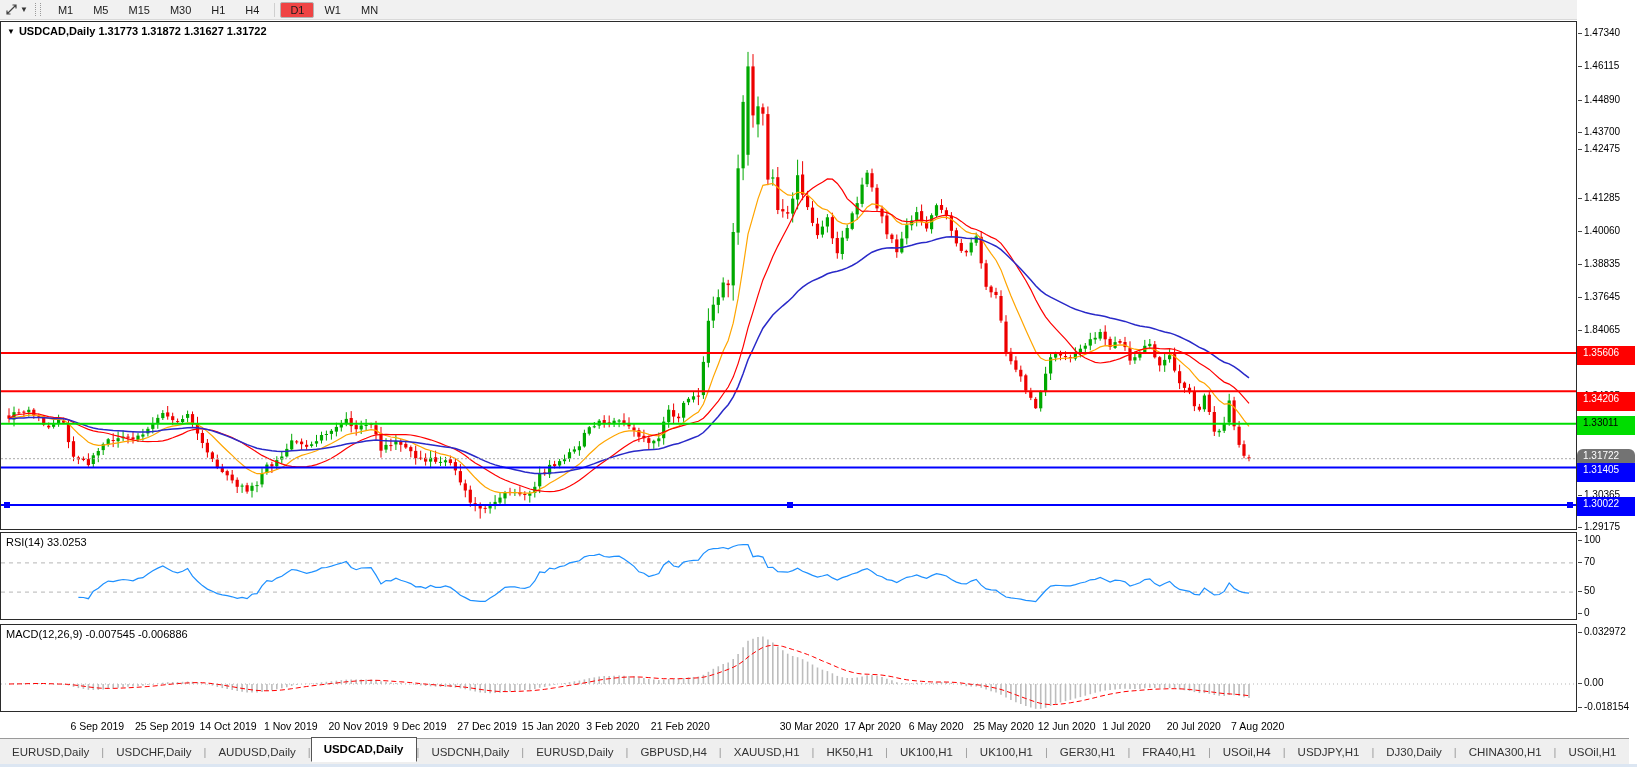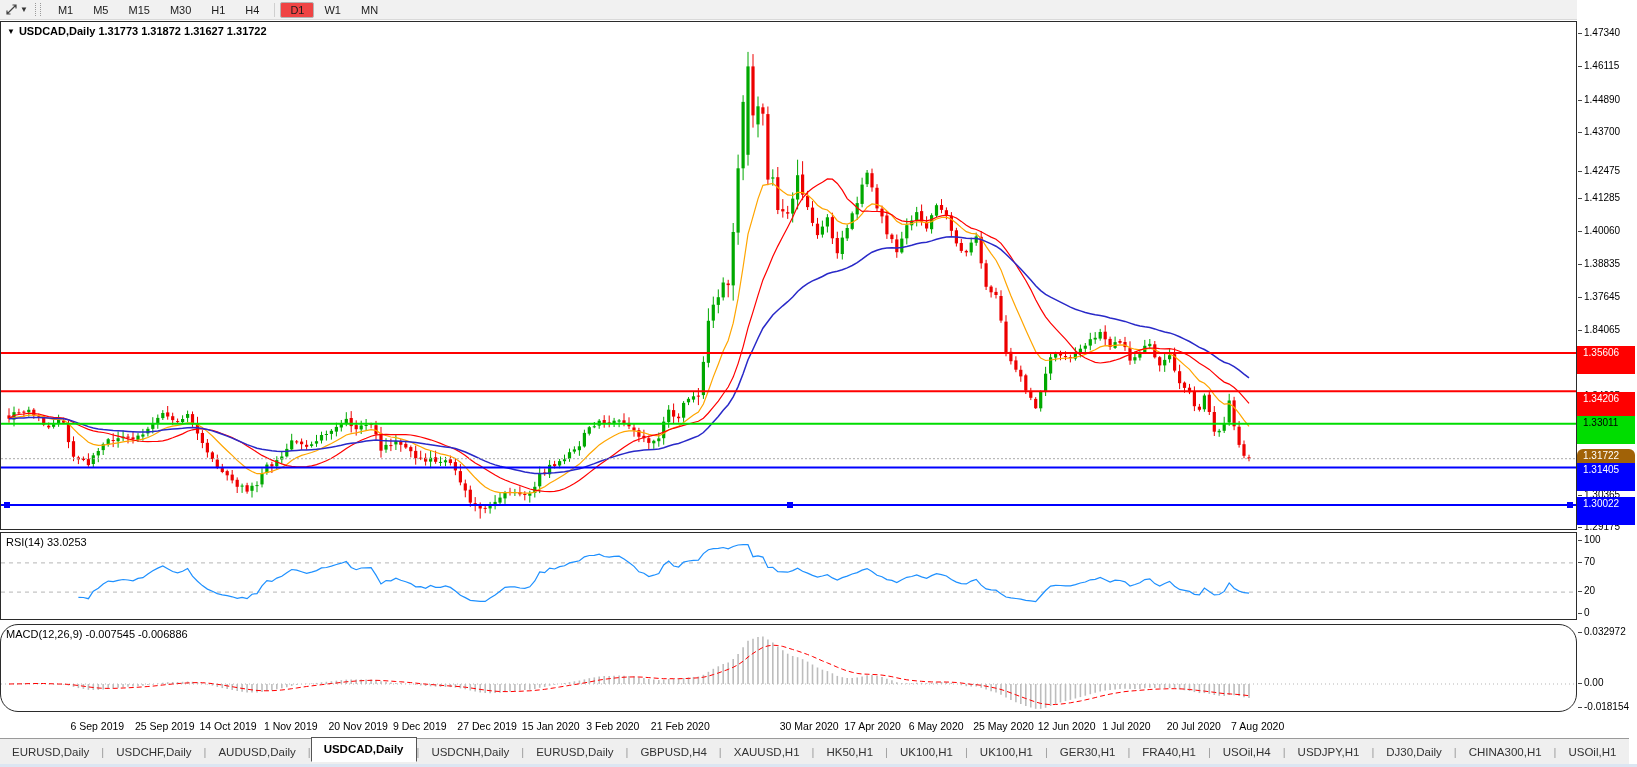--- a/index.html
+++ b/index.html
@@ -13,31 +13,31 @@
   .caret{font-size:8px;color:#333;margin:0 4px 0 1px;}
   .grip{width:4px;height:13px;border-left:1px dotted #9a9a9a;border-right:1px dotted #9a9a9a;margin:0 7px 0 3px;}
   .sep-v{width:1px;height:14px;background:#cfcfcf;margin:0 5px;}
   .tf{font-size:11px;color:#1c1c1c;padding:1px 9px;border:1px solid transparent;border-radius:2px;}
   .tf.active{background:#ef4444;border-color:#b3b3b3;}
 
   
   .panel{position:absolute;left:0;width:1577px;background:#fff;border:1px solid #2b2b2b;box-sizing:border-box;}
   .panel-main{top:21px;height:509px;}
   .panel-rsi{top:532px;height:88px;}
-  .panel-macd{top:624px;height:88px;border-radius:18px;}
+  .panel-macd{top:624px;height:88px;}
   .panel svg{position:absolute;left:0;top:0;}
   .chart-title{position:absolute;top:3px;left:6px;font-size:11px;font-weight:bold;color:#000;display:flex;align-items:center;gap:4px;}
   .chart-title .sym-caret{font-size:8px;}
   .ind-label{position:absolute;top:3px;left:5px;font-size:11px;color:#000;}
 
   
   .axis-col{position:absolute;top:0;left:1577px;width:60px;height:767px;font-size:10px;color:#000;background:#fff;}
   .tick{position:absolute;left:7px;white-space:nowrap;}
   .tick:before{content:"";position:absolute;left:-6px;top:6px;width:4px;height:1px;background:#444;}
-  .badge{position:absolute;left:0;width:58px;height:28px;line-height:13px;padding-left:6px;
+  .badge{position:absolute;left:0;width:58px;height:19px;line-height:13px;padding-left:6px;
     font-size:10px;box-sizing:border-box;white-space:nowrap;}
 
   
   .date-axis{position:absolute;top:712px;left:0;width:1577px;height:26px;background:#fff;}
   .date-label{position:absolute;top:8px;font-size:10.5px;color:#000;white-space:nowrap;}
 
   
   .tab-bar{position:absolute;top:738px;left:0;right:8px;height:26px;background:#efefef;
     border-top:1px solid #9a9a9a;display:flex;align-items:center;font-size:11.5px;color:#333;}
   .tab{padding:4px 12px;white-space:nowrap;}
@@ -863,42 +863,42 @@
         <polyline fill="none" points="8,59.0 13,58.9 17.9,58.9 22.9,58.8 27.8,58.6 32.8,58.5 37.8,58.5 42.7,58.5 47.7,58.7 52.6,58.8 57.6,59.0 62.6,59.1 67.5,59.4 72.5,59.9 77.4,60.5 82.4,61.2 87.4,61.9 92.3,62.5 97.3,63.0 102.2,63.3 107.2,63.4 112.2,63.4 117.1,63.2 122.1,63.0 127,62.8 132,62.5 137,62.2 141.9,61.9 146.9,61.5 151.8,61.1 156.8,60.6 161.8,60.0 166.7,59.5 171.7,59.0 176.6,58.6 181.6,58.2 186.6,57.9 191.5,57.7 196.5,57.6 201.4,57.7 206.4,58.1 211.4,58.6 216.3,59.3 221.3,60.0 226.2,60.9 231.2,61.7 236.2,62.6 241.1,63.4 246.1,64.2 251,64.9 256,65.4 261,65.7 265.9,65.8 270.9,65.7 275.8,65.4 280.8,65.0 285.8,64.4 290.7,63.7 295.7,63.0 300.6,62.2 305.6,61.5 310.6,60.9 315.5,60.3 320.5,59.7 325.4,59.1 330.4,58.5 335.4,58.0 340.3,57.4 345.3,56.8 350.2,56.4 355.2,56.0 360.2,55.7 365.1,55.5 370.1,55.3 375,55.3 380,55.5 385,55.8 389.9,56.1 394.9,56.5 399.8,56.8 404.8,57.2 409.8,57.6 414.7,58.1 419.7,58.6 424.6,59.1 429.6,59.5 434.6,59.9 439.5,60.3 444.5,60.7 449.4,61.0 454.4,61.3 459.4,61.7 464.3,62.2 469.3,62.9 474.2,63.6 479.2,64.4 484.2,65.1 489.1,65.7 494.1,66.2 499,66.5 504,66.6 509,66.6 513.9,66.4 518.9,66.3 523.8,66.0 528.8,65.8 533.8,65.4 538.7,64.9 543.7,64.3 548.6,63.6 553.6,62.8 558.6,62.0 563.5,61.2 568.5,60.4 573.4,59.6 578.4,58.8 583.4,57.9 588.3,57.0 593.3,56.0 598.2,55.1 603.2,54.3 608.2,53.7 613.1,53.1 618.1,52.6 623,52.2 628,52.0 633,51.9 637.9,52.0 642.9,52.2 647.8,52.6 652.8,53.0 657.8,53.4 662.7,53.7 667.7,53.7 672.6,53.7 677.6,53.7 682.6,53.6 687.5,53.4 692.5,53.1 697.4,52.8 702.4,52.2 707.4,51.1 712.3,49.6 717.3,48.0 722.2,46.2 727.2,44.4 732.2,42.3 737.1,39.7 742.1,36.2 747,32.1 752,28.4 757,25.2 761.9,22.4 766.9,20.9 771.8,20.2 776.8,20.5 781.8,21.4 786.7,22.9 791.7,24.5 796.6,26.0 801.6,27.7 806.6,29.5 811.5,31.5 816.5,33.7 821.4,35.9 826.4,37.9 831.4,40.0 836.3,42.2 841.3,44.2 846.2,45.9 851.2,47.3 856.2,48.4 861.1,49.0 866.1,49.2 871,49.4 876,49.7 881,50.1 885.9,50.8 890.9,51.7 895.8,52.8 900.8,53.9 905.8,54.8 910.7,55.4 915.7,55.9 920.6,56.3 925.6,56.7 930.6,56.9 935.5,57.0 940.5,57.0 945.4,57.0 950.4,57.2 955.4,57.5 960.3,58.0 965.3,58.7 970.2,59.3 975.2,59.7 980.2,60.3 985.1,61.2 990.1,62.2 995,63.2 1000,64.5 1005,66.1 1009.9,67.9 1014.9,69.8 1019.8,71.7 1024.8,73.5 1029.8,75.3 1034.7,77.0 1039.7,78.4 1044.6,79.2 1049.6,79.6 1054.6,79.5 1059.5,79.1 1064.5,78.5 1069.4,77.8 1074.4,76.9 1079.4,76.0 1084.3,74.9 1089.3,73.8 1094.2,72.6 1099.2,71.3 1104.2,70.2 1109.1,69.1 1114.1,68.2 1119,67.4 1124,66.6 1129,66.1 1133.9,65.7 1138.9,65.3 1143.8,64.9 1148.8,64.5 1153.8,64.2 1158.7,64.0 1163.7,63.9 1168.6,63.7 1173.6,63.7 1178.6,63.8 1183.5,64.1 1188.5,64.5 1193.4,65.0 1198.4,65.6 1203.4,66.1 1208.3,66.7 1213.3,67.3 1218.2,68.0 1223.2,68.6 1228.2,68.9 1233.1,69.2 1238.1,69.6 1243,70.1 1248,70.7" stroke="#ff0000" stroke-width="1" stroke-dasharray="5,3"></polyline>
       </svg>
     <div class="ind-label">MACD(12,26,9) -0.007545 -0.006886</div>
   </div>
 
   <div class="axis-col" id="axisCol">
       <div class="tick" style="top: 27px;">1.47340</div>
       <div class="tick" style="top: 60.3139px;">1.46115</div>
       <div class="tick" style="top: 93.6277px;">1.44890</div>
       <div class="tick" style="top: 125.99px;">1.43700</div>
-      <div class="tick" style="top: 165px;">1.42475</div>
+      <div class="tick" style="top: 143px;">1.42475</div>
       <div class="tick" style="top: 191.666px;">1.41285</div>
       <div class="tick" style="top: 224.98px;">1.40060</div>
       <div class="tick" style="top: 258.293px;">1.38835</div>
       <div class="tick" style="top: 290.656px;">1.37645</div>
       <div class="tick" style="top: 323.969px;">1.84065</div>
       <div class="tick" style="top: 356.331px;">1.35230</div>
       <div class="tick" style="top: 389.645px;">1.34005</div>
       <div class="tick" style="top: 422.959px;">1.32780</div>
       <div class="tick" style="top: 488.635px;">1.30365</div>
       <div class="tick" style="top: 520.997px;">1.29175</div>
       <div class="tick" style="top: 534px;">100</div>
       <div class="tick" style="top: 555.9px;">70</div>
-      <div class="tick" style="top: 585.1px;">20</div>
+      <div class="tick" style="top: 585.1px;">50</div>
       <div class="tick" style="top: 607px;">0</div>
       <div class="tick" style="top: 626px;">0.032972</div>
       <div class="tick" style="top: 677px;">0.00</div>
       <div class="tick" style="top: 701px;">-0.018154</div>
       <div class="badge" style="top: 345.606px; background: rgb(255, 0, 0); color: rgb(255, 255, 255);">1.35606</div>
       <div class="badge" style="top: 392px; background: rgb(255, 0, 0); color: rgb(255, 255, 255);">1.34206</div>
       <div class="badge" style="top: 416.177px; background: rgb(0, 221, 0); color: rgb(0, 0, 0);">1.33011</div>
-      <div class="badge" style="top: 449.232px; background: #a16207; color: rgb(255, 255, 255); border-radius: 6px;">1.31722</div>
+      <div class="badge" style="top: 449.232px; background: #737373; color: rgb(255, 255, 255); border-radius: 6px;">1.31722</div>
       <div class="badge" style="top: 462.852px; background: rgb(0, 0, 255); color: rgb(255, 255, 255);">1.31405</div>
       <div class="badge" style="top: 497.463px; background: rgb(0, 0, 255); color: rgb(255, 255, 255);">1.30022</div>
     </div>
 
   <div class="date-axis" id="dateAxis">
       <div class="date-label" style="left: 6px; margin-top: 25px;">19 Aug 2019</div>
       <div class="date-label" style="left: 70.48px;">6 Sep 2019</div>
       <div class="date-label" style="left: 134.96px;">25 Sep 2019</div>
       <div class="date-label" style="left: 199.44px;">14 Oct 2019</div>
       <div class="date-label" style="left: 263.92px;">1 Nov 2019</div>

